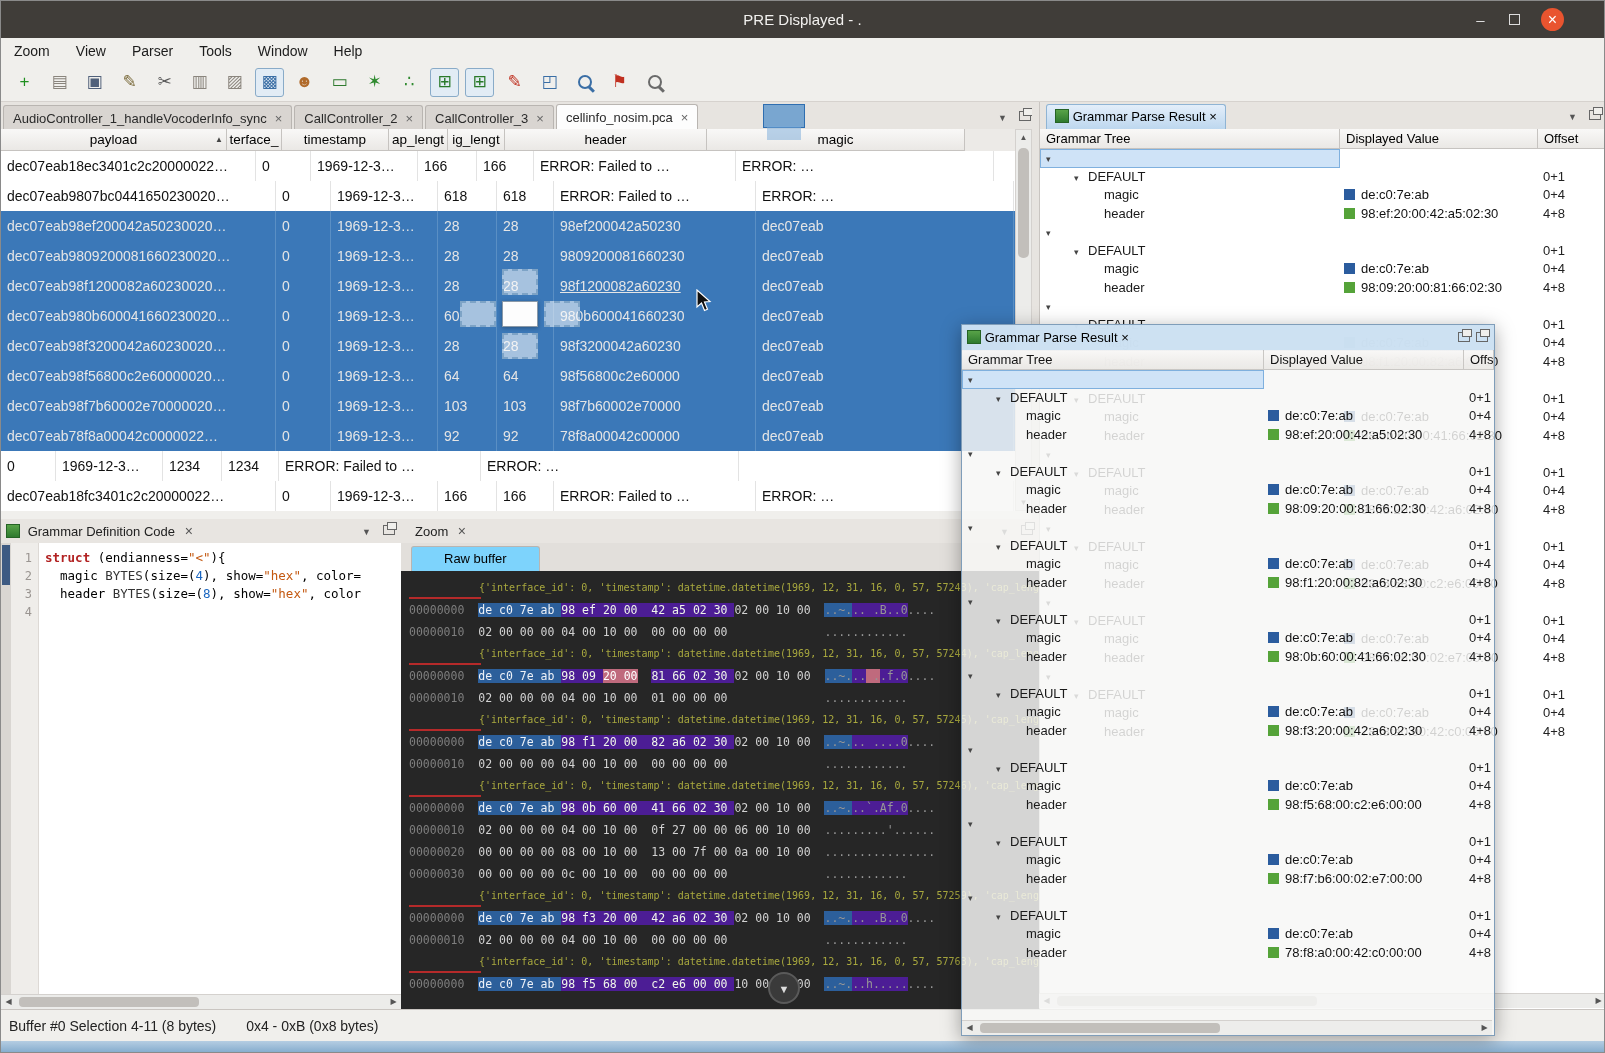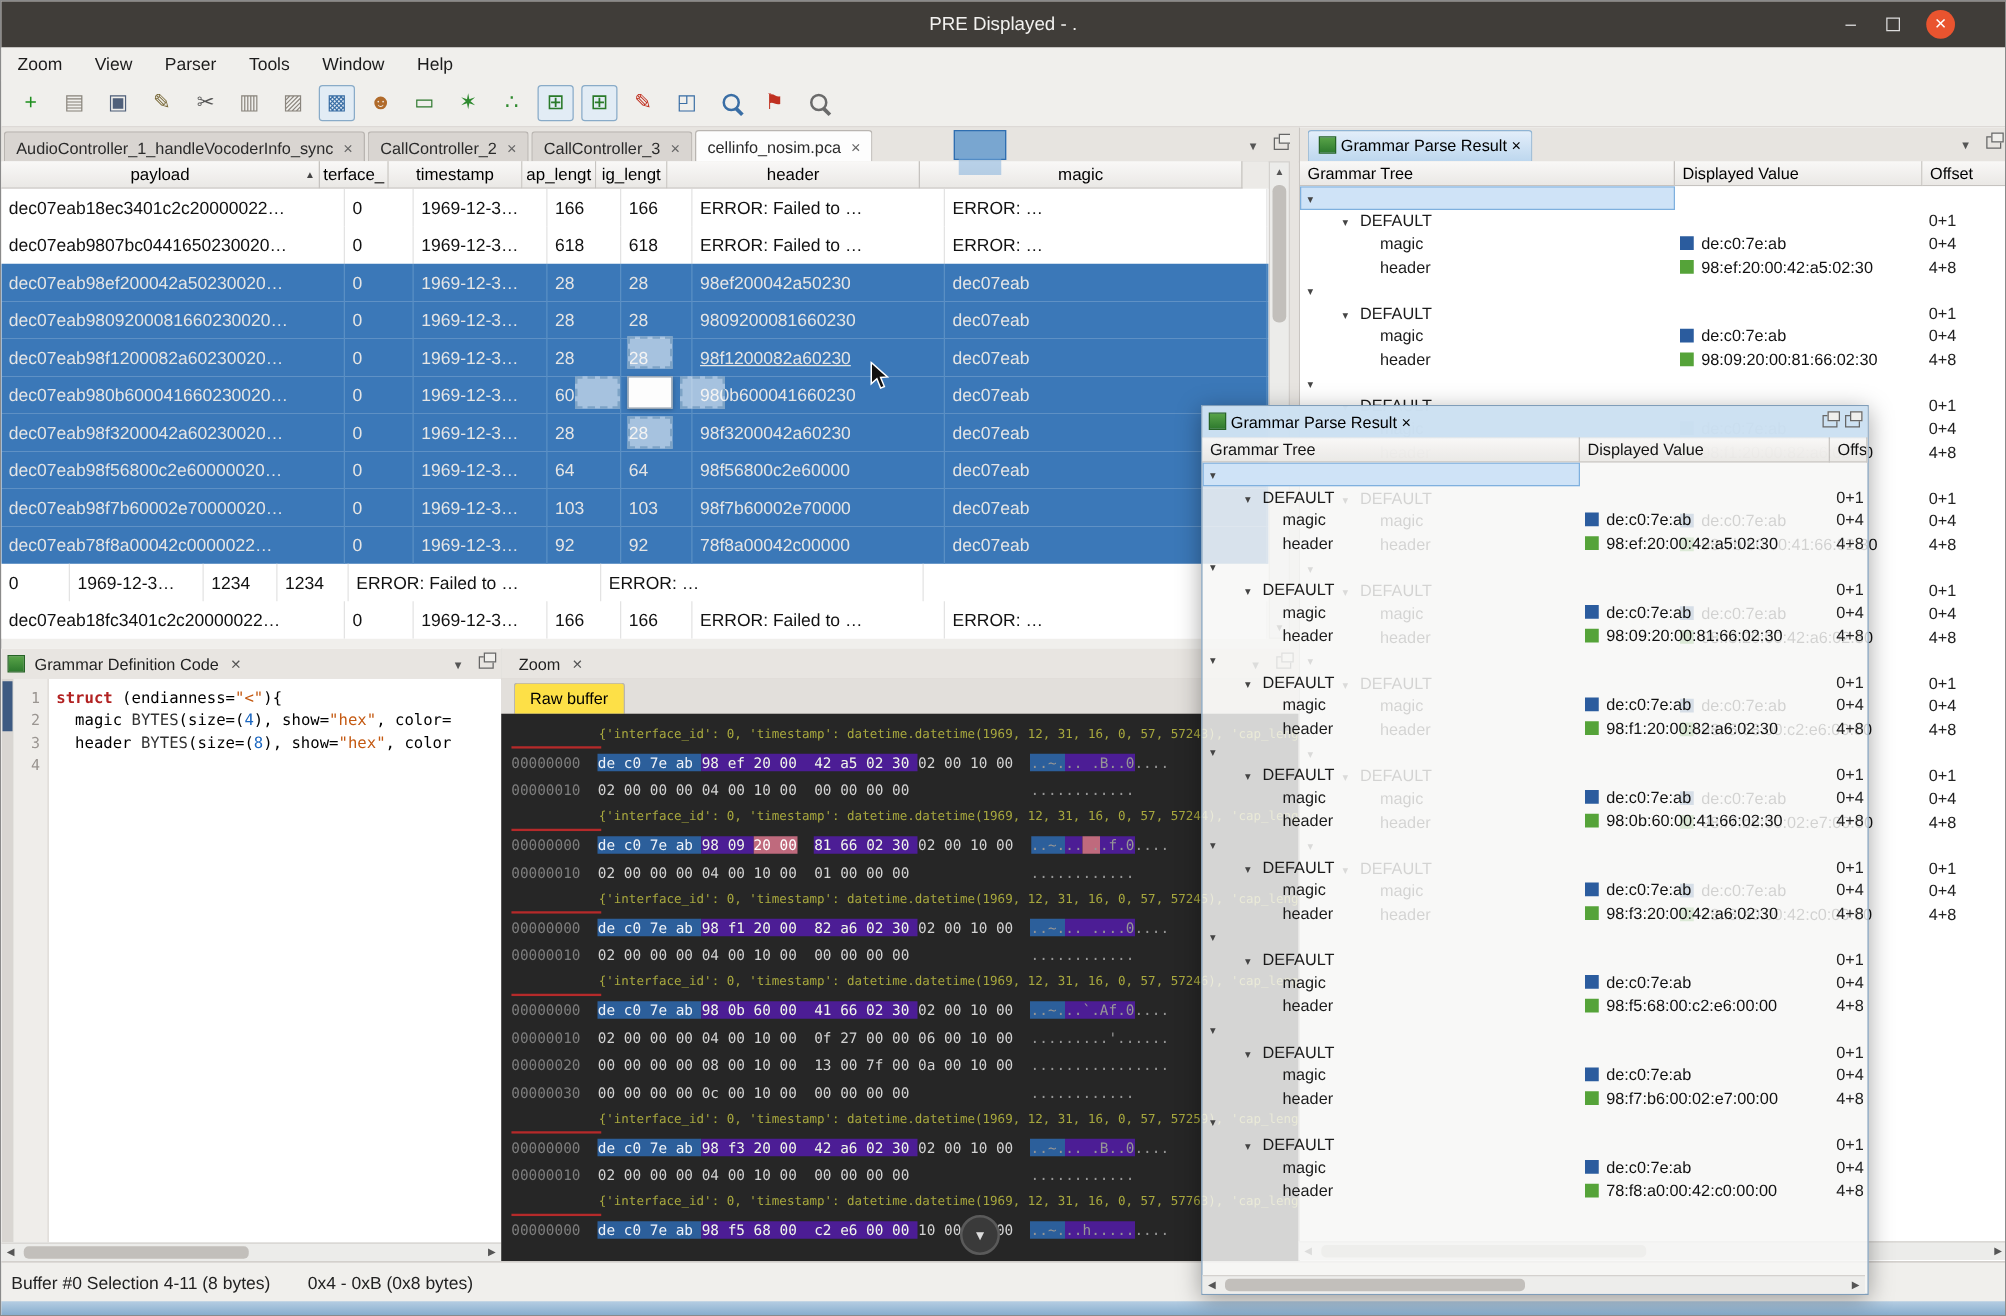--- a/index.html
+++ b/index.html
@@ -65,21 +65,21 @@
   .codeline .str{color:#c45911;}
   .codeline .fn{color:#333;}
   .codeline .num{color:#1a66c0;}
   .hscroll{position:absolute;height:15px;background:#ececea;border-top:1px solid #d4d1ce;box-sizing:border-box;}
   .hs-arrow{position:absolute;top:0;width:15px;height:14px;line-height:14px;text-align:center;font-size:8px;color:#555;}
   .hs-thumb{position:absolute;top:2px;height:10px;background:#c2bfbb;border-radius:4px;}
   #defscroll{left:0;top:993px;width:400px;}
   
   #zoomhead{left:400px;top:518px;width:638px;}
   .ztabrow{position:absolute;left:400px;top:542px;width:638px;height:28px;background:#e2dfdb;border-bottom:1px solid #c9c5c1;}
-  .ztab{display:inline-block;margin:3px 0 0 10px;height:24px;line-height:24px;padding:0 12px;background:#fde047;border:1px solid #b9b5b1;border-bottom:none;border-radius:3px 3px 0 0;font-size:13px;}
+  .ztab{display:inline-block;margin:3px 0 0 10px;height:24px;line-height:24px;padding:0 32px;background:#7dd3fc;border:1px solid #b9b5b1;border-bottom:none;border-radius:3px 3px 0 0;font-size:13px;}
   #hex{position:absolute;left:400px;top:570px;width:638px;height:438px;background:#262626;overflow:hidden;padding:6px 0 0 8px;box-sizing:border-box;font-family:"DejaVu Sans Mono",monospace;}
   .ann{position:relative;height:22px;line-height:22px;overflow:hidden;color:#a8a83e;font-size:10px;white-space:pre;padding-left:70px;}
   .ann::before{content:"";position:absolute;left:0px;bottom:0;width:72px;border-bottom:2px solid #b52a2a;}
   .hexline{height:22px;line-height:22px;white-space:pre;font-size:11.5px;color:#d2d2d2;overflow:hidden;}
   .hexline .off{color:#7e7e7e;}
   .hb-b{background:#2c5f9b;color:#eef2f8;}
   .hb-g{background:#4c1d95;color:#f0f6ea;}
   .hb-p{background:#bf6a7d;color:#fff;}
   .ha{color:#969696;}
   .scroll-indicator{position:absolute;left:767px;top:971px;width:32px;height:32px;border-radius:50%;background:#3a3a3a;border:2px solid #5a5a5a;color:#ddd;text-align:center;line-height:30px;font-size:11px;box-sizing:border-box;z-index:30;}
@@ -134,31 +134,31 @@
 <div class="toolbar" id="toolbar"><div class="tool"><span style="color: rgb(31, 143, 31);">+</span></div><div class="tool"><span style="color: rgb(138, 133, 125);">▤</span></div><div class="tool"><span style="color: rgb(80, 96, 122);">▣</span></div><div class="tool"><span style="color: rgb(122, 106, 58);">✎</span></div><div class="tool"><span style="color: rgb(85, 85, 85);">✂</span></div><div class="tool"><span style="color: rgb(138, 133, 125);">▥</span></div><div class="tool"><span style="color: rgb(138, 133, 125);">▨</span></div><div class="tool pressed"><span style="color: rgb(58, 110, 165);">▩</span></div><div class="tool"><span style="color: rgb(176, 106, 42);">☻</span></div><div class="tool"><span style="color: rgb(47, 122, 47);">▭</span></div><div class="tool"><span style="color: rgb(47, 138, 47);">✶</span></div><div class="tool"><span style="color: rgb(47, 138, 47);">∴</span></div><div class="tool pressed"><span style="color: rgb(42, 122, 42);">⊞</span></div><div class="tool pressed"><span style="color: rgb(42, 122, 42);">⊞</span></div><div class="tool"><span style="color: rgb(192, 48, 32);">✎</span></div><div class="tool"><span style="color: rgb(58, 110, 165);">◰</span></div><div class="tool"><span class="mag" style="color: rgb(58, 110, 165);"></span></div><div class="tool"><span style="color: rgb(192, 48, 32);">⚑</span></div><div class="tool"><span class="mag" style="color: rgb(106, 106, 106);"></span></div></div>
 
 <div class="tabbar">
   <span id="tabs"><div class="tab"><span class="tlbl">AudioController_1_handleVocoderInfo_sync</span><span class="tclose">×</span></div><div class="tab"><span class="tlbl">CallController_2</span><span class="tclose">×</span></div><div class="tab"><span class="tlbl">CallController_3</span><span class="tclose">×</span></div><div class="tab active"><span class="tlbl">cellinfo_nosim.pca</span><span class="tclose">×</span></div></span>
   <span class="tab-right-icons">
     <span class="pd">▼</span><span class="detach"></span>
   </span>
 </div>
 
 <div class="thead" id="thead">
-    <div class="th" style="width: 255px;">payload<span class="sort">▲</span></div>
+    <div class="th" style="width: 226px;">payload<span class="sort">▲</span></div>
     <div class="th" style="width: 55px;">terface_</div>
     <div class="th" style="width: 107px;">timestamp</div>
     <div class="th" style="width: 59px;">ap_lengt</div>
     <div class="th" style="width: 57px;">ig_lengt</div>
     <div class="th" style="width: 202px;">header</div>
     <div class="th" style="width: 258px;">magic</div>
   </div>
 <div class="tbody" id="tbody">
     <div class="tr">
-      <div class="td" style="width: 275px;">dec07eab18ec3401c2c20000022…</div>
+      <div class="td" style="width: 255px;">dec07eab18ec3401c2c20000022…</div>
       <div class="td" style="width: 55px;">0</div>
       <div class="td" style="width: 107px;">1969-12-3…</div>
       <div class="td" style="width: 59px;">166</div>
       <div class="td" style="width: 57px;">166</div>
       <div class="td" style="width: 202px;">ERROR: Failed to …</div>
       <div class="td" style="width: 258px;">ERROR: …</div>
     </div>
     <div class="tr">
       <div class="td" style="width: 275px;">dec07eab9807bc0441650230020…</div>
       <div class="td" style="width: 55px;">0</div>

